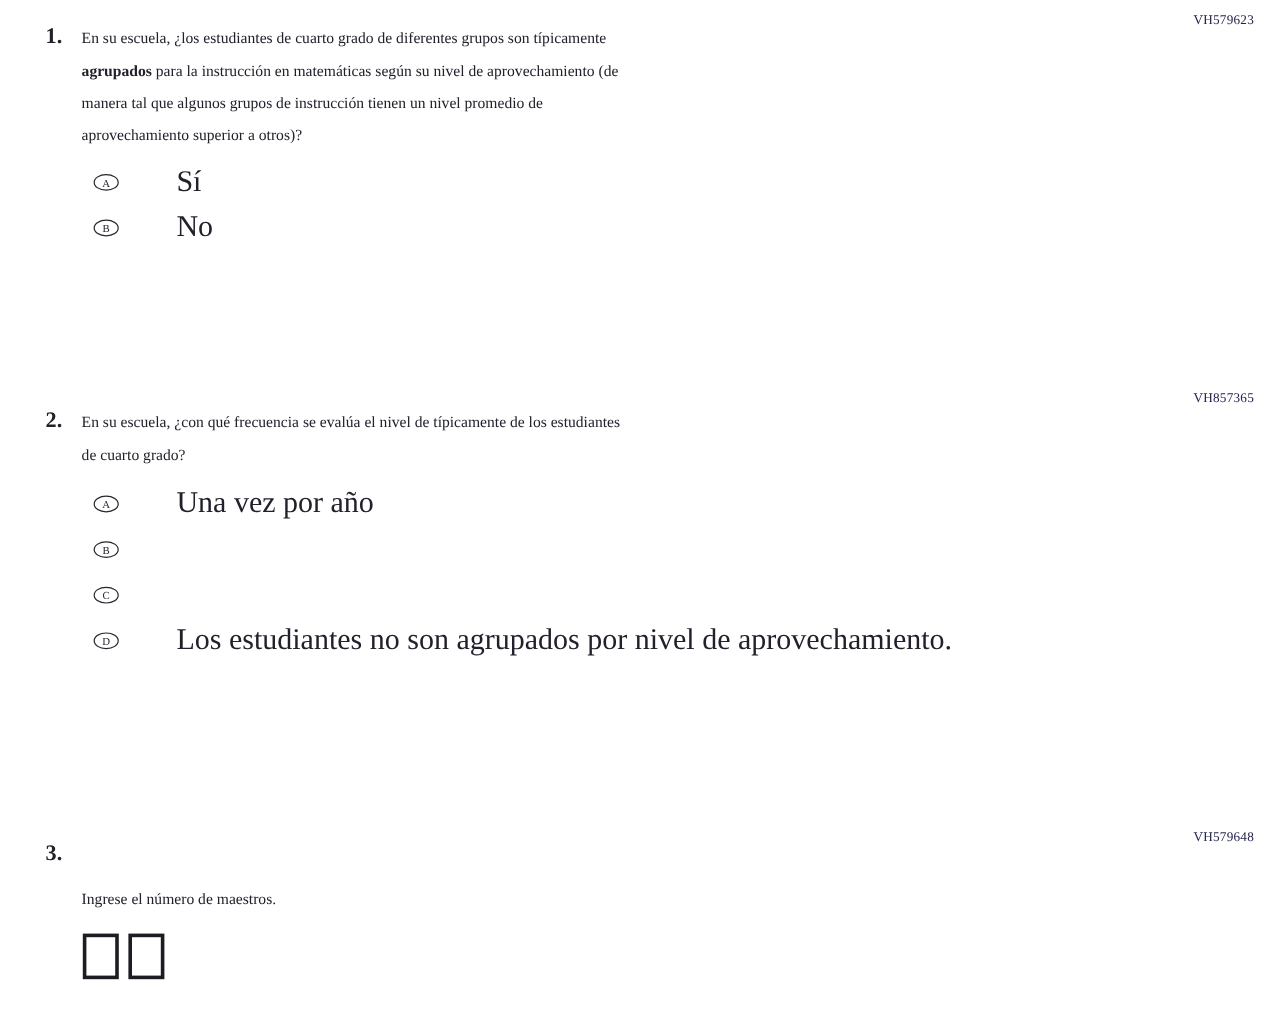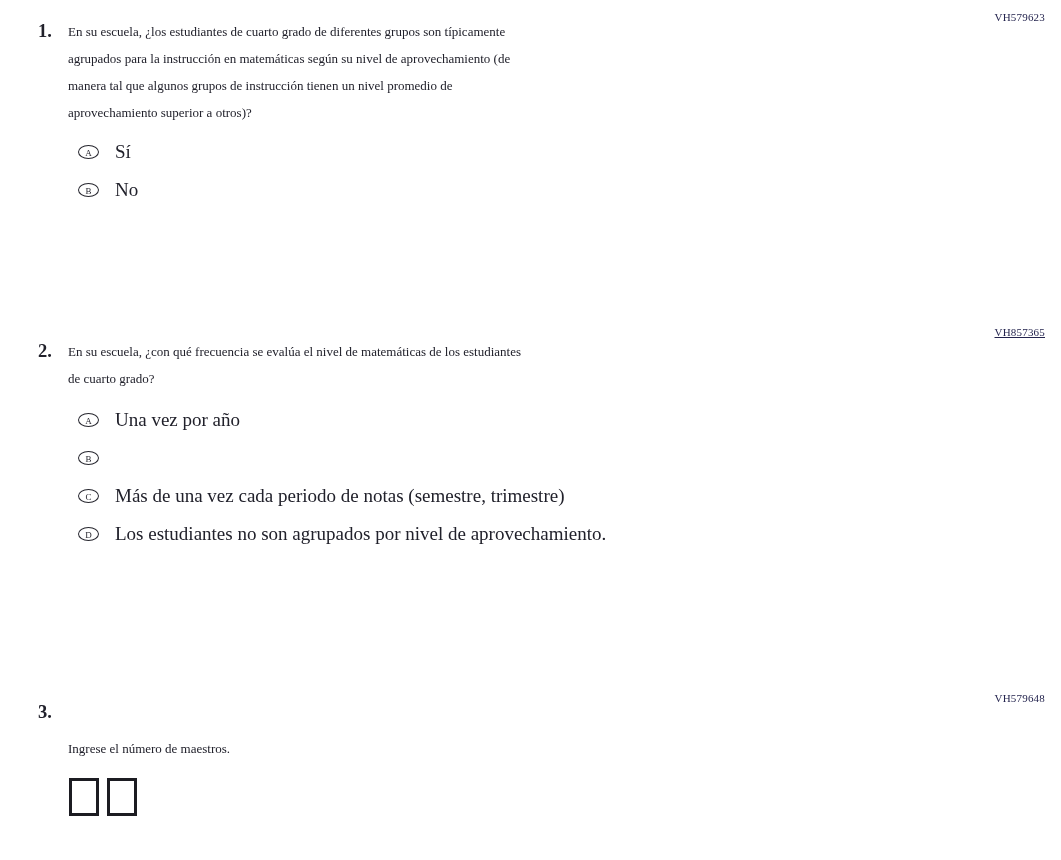--- a/index.html
+++ b/index.html
@@ -29,21 +29,21 @@
     flex: 0 0 30px;
     font-size: 18.5px;
     line-height: 27px;
   }
   .q-text {
     font-size: 13px;
     line-height: 27px;
     white-space: pre-line;
     max-width: 870px;
   }
-  .q-text .bold { font-weight: 400; margin-top: 44px; }
+  .q-text .bold { font-weight: 700; margin-top: 44px; }
   .options { margin-top: 16px; }
   .option {
     display: flex;
     align-items: center;
     margin-left: 78px;
     margin-bottom: 18px;
     height: 20px;
   }
   .bubble {
     flex: 0 0 21px;
@@ -55,21 +55,21 @@
     align-items: center;
     justify-content: center;
     margin-right: 16px;
   }
   .bubble-letter {
     font-size: 9px;
     line-height: 1;
     color: #26262e;
     transform: translateY(0.5px);
   }
-  .option-label { font-size: 19px; line-height: 20px; white-space: nowrap; }
+  .option-label { font-size: 25px; line-height: 20px; white-space: nowrap; margin-left: 32px; }
   .instruction {
     margin-left: 68px;
     margin-top: 9px;
     font-size: 13px;
     line-height: 27px;
   }
   .entry-boxes { margin-left: 69px; margin-top: 16px; display: flex; }
   .entry-box {
     width: 30px;
     height: 38px;
@@ -101,44 +101,43 @@
       </div>
       <div class="option">
         <span class="bubble">
             <span class="bubble-letter">B</span>
           </span>
         <span class="option-label">No</span>
       </div>
     </div>
   </section>
 
-  <div class="item-code" style="top: 326px; text-decoration: underline;">VH857365</div>
+  <div class="item-code" style="top: 326px;">VH857365</div>
   <section class="question" style="top: 338px;">
     <div class="q-row">
       <span class="q-num">2.</span>
-      <p class="q-text">En su escuela, ¿con qué frecuencia se evalúa el nivel de matemáticas de los estudiantes
+      <p class="q-text">En su escuela, ¿con qué frecuencia se evalúa el nivel de típicamente de los estudiantes
 de cuarto grado?</p>
     </div>
     <div class="options" style="margin-top: 18px;">
       <div class="option">
         <span class="bubble">
             <span class="bubble-letter">A</span>
           </span>
         <span class="option-label">Una vez por año</span>
       </div>
       <div class="option">
         <span class="bubble">
             <span class="bubble-letter">B</span>
           </span>
       </div>
       <div class="option">
         <span class="bubble">
             <span class="bubble-letter">C</span>
           </span>
-        <span class="option-label">Más de una vez cada periodo de notas (semestre, trimestre)</span>
       </div>
       <div class="option">
         <span class="bubble">
             <span class="bubble-letter">D</span>
           </span>
         <span class="option-label">Los estudiantes no son agrupados por nivel de aprovechamiento.</span>
       </div>
     </div>
   </section>
 

